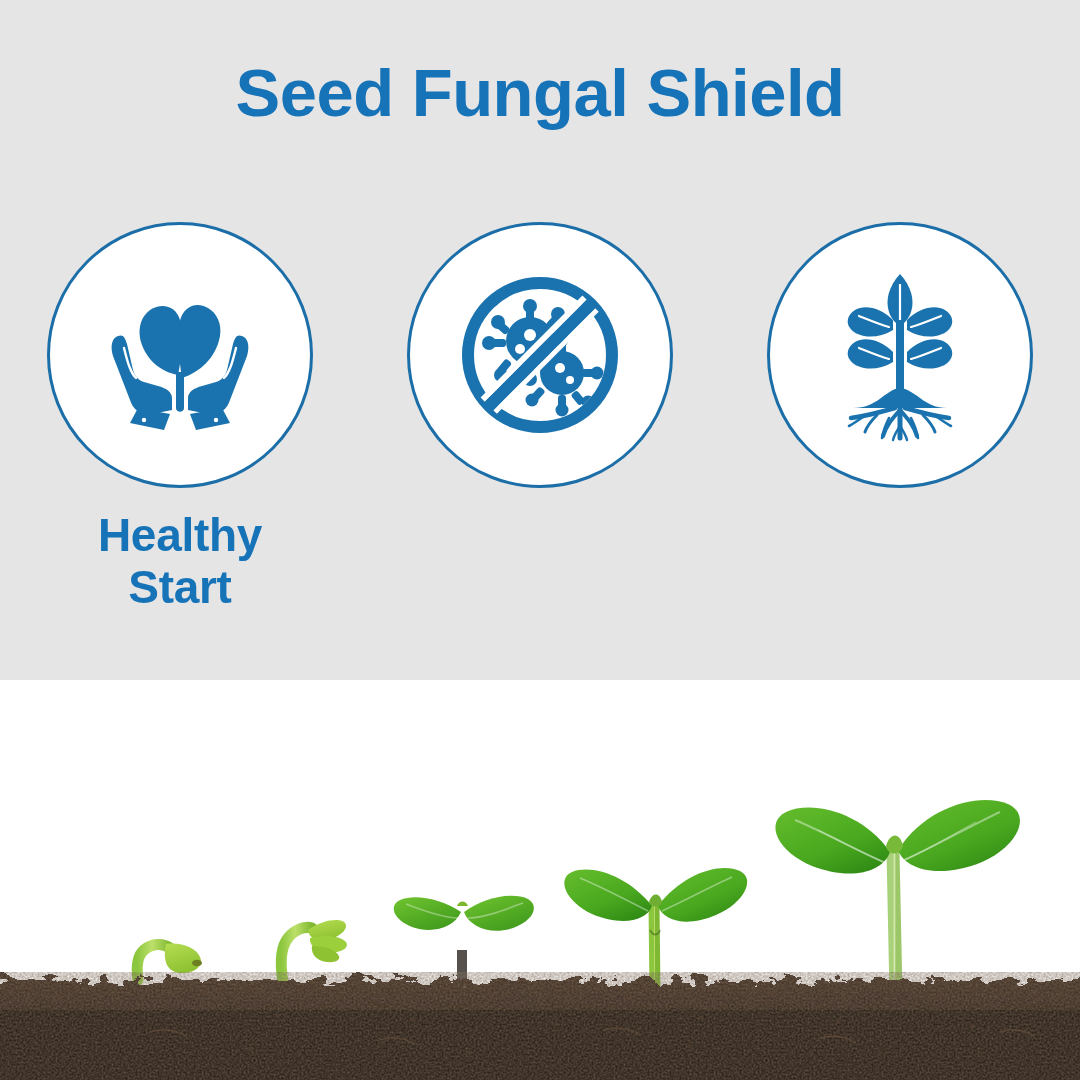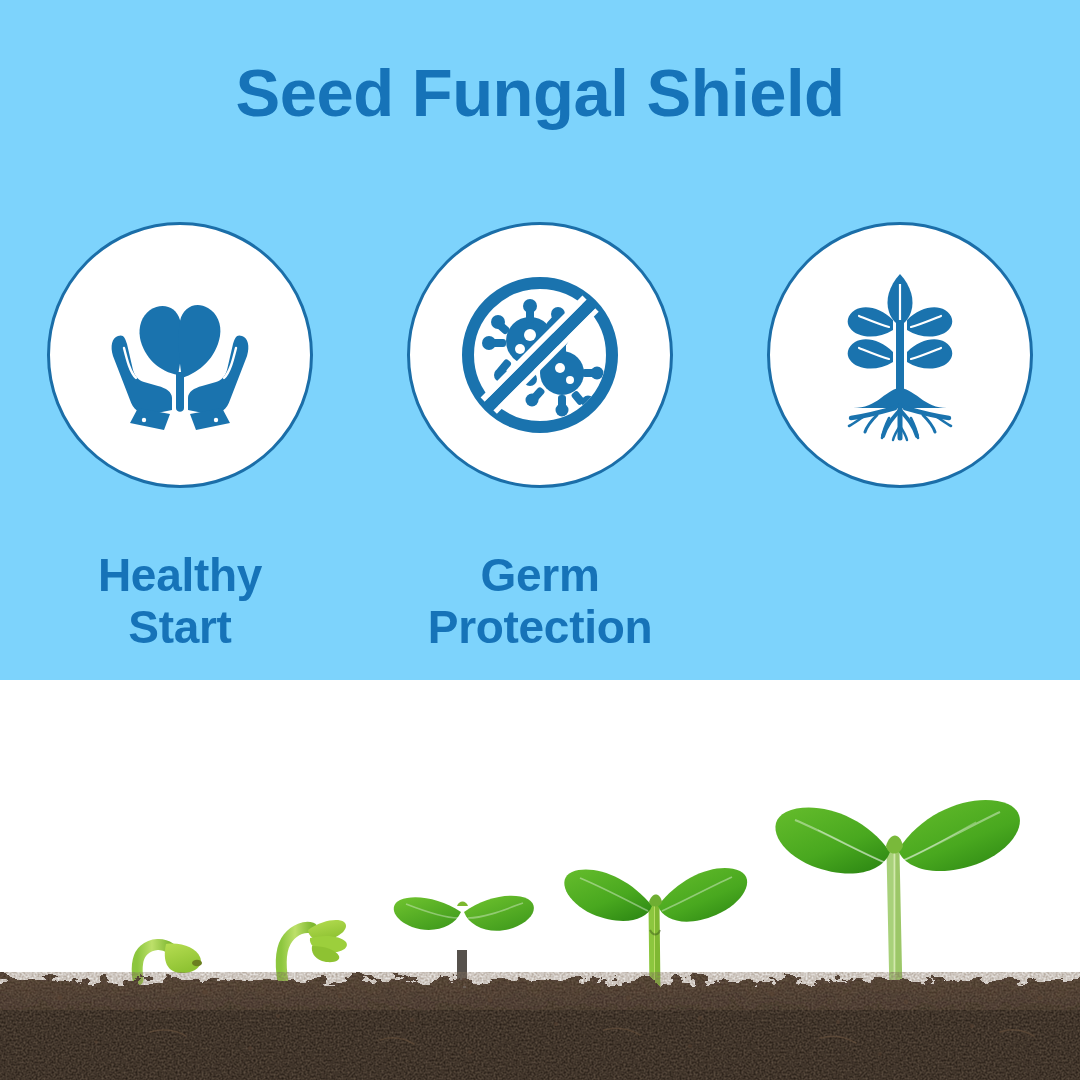--- a/index.html
+++ b/index.html
@@ -4,21 +4,21 @@
 <title>Seed Fungal Shield</title>
 <style>
   * { margin:0; padding:0; box-sizing:border-box; }
   html, body { width:1080px; height:1080px; }
   body {
     font-family: "Liberation Sans", sans-serif;
     background:#ffffff;
     overflow:hidden;
     position:relative;
   }
-  .poster { position:relative; width:1080px; height:1080px; background:#7dd3fc; overflow:hidden; }
+  .poster { position:relative; width:1080px; height:1080px; background:#e5e5e5; overflow:hidden; }
 
   
   .title {
     position:absolute;
     top:58px; left:0; right:0;
     text-align:center;
     font-size:67px;
     font-weight:bold;
     letter-spacing:-0.5px;
     color:#1673b8;
@@ -32,21 +32,20 @@
     top:222px; left:0; width:1080px;
     display:flex;
     justify-content:center;
     align-items:flex-start;
   }
   .feature {
     width:360px;
     display:flex;
     flex-direction:column;
     align-items:center;
-    gap:40px;
   }
   .circle {
     width:266px; height:266px;
     border-radius:50%;
     border:3px solid #1b6ea8;
     display:flex;
     align-items:center;
     justify-content:center;
     background:#ffffff;
   }
@@ -165,22 +164,20 @@
 
               <rect x="80" y="14" width="12" height="144" rx="0" transform="rotate(45 86 86)"></rect>
 
               <rect x="74" y="14" width="6" height="144" transform="rotate(45 86 86)" fill="#ffffff"></rect>
               <rect x="92" y="14" width="5" height="144" transform="rotate(45 86 86)" fill="#ffffff"></rect>
               <rect x="80" y="14" width="12" height="144" transform="rotate(45 86 86)" fill="#1a73ae"></rect>
             </g>
           </svg>
         </span>
       </div>
-      <div class="feature-label">Germ
-Protection</div>
     </div>
 
     <div class="feature">
       <div class="circle">
         <span>
           <svg width="150" height="175" viewBox="0 0 150 175">
             <g fill="#1a73ae">
 
               <path d="M71 30 h8 v100 h-8 Z"></path>
 

